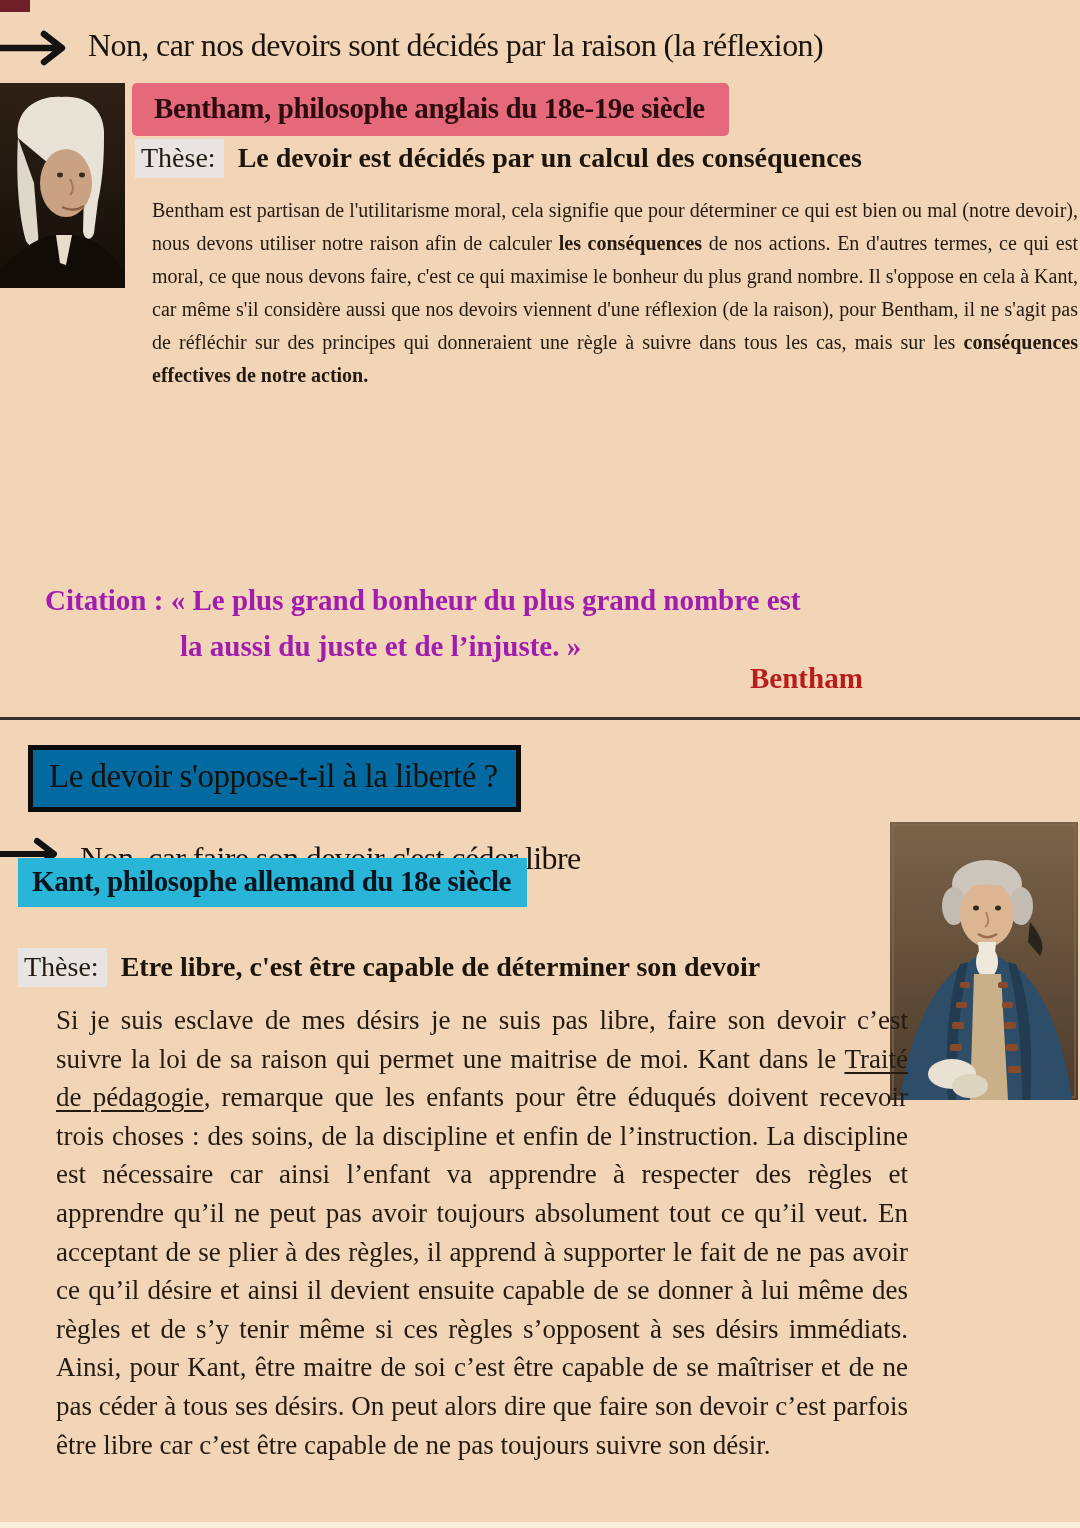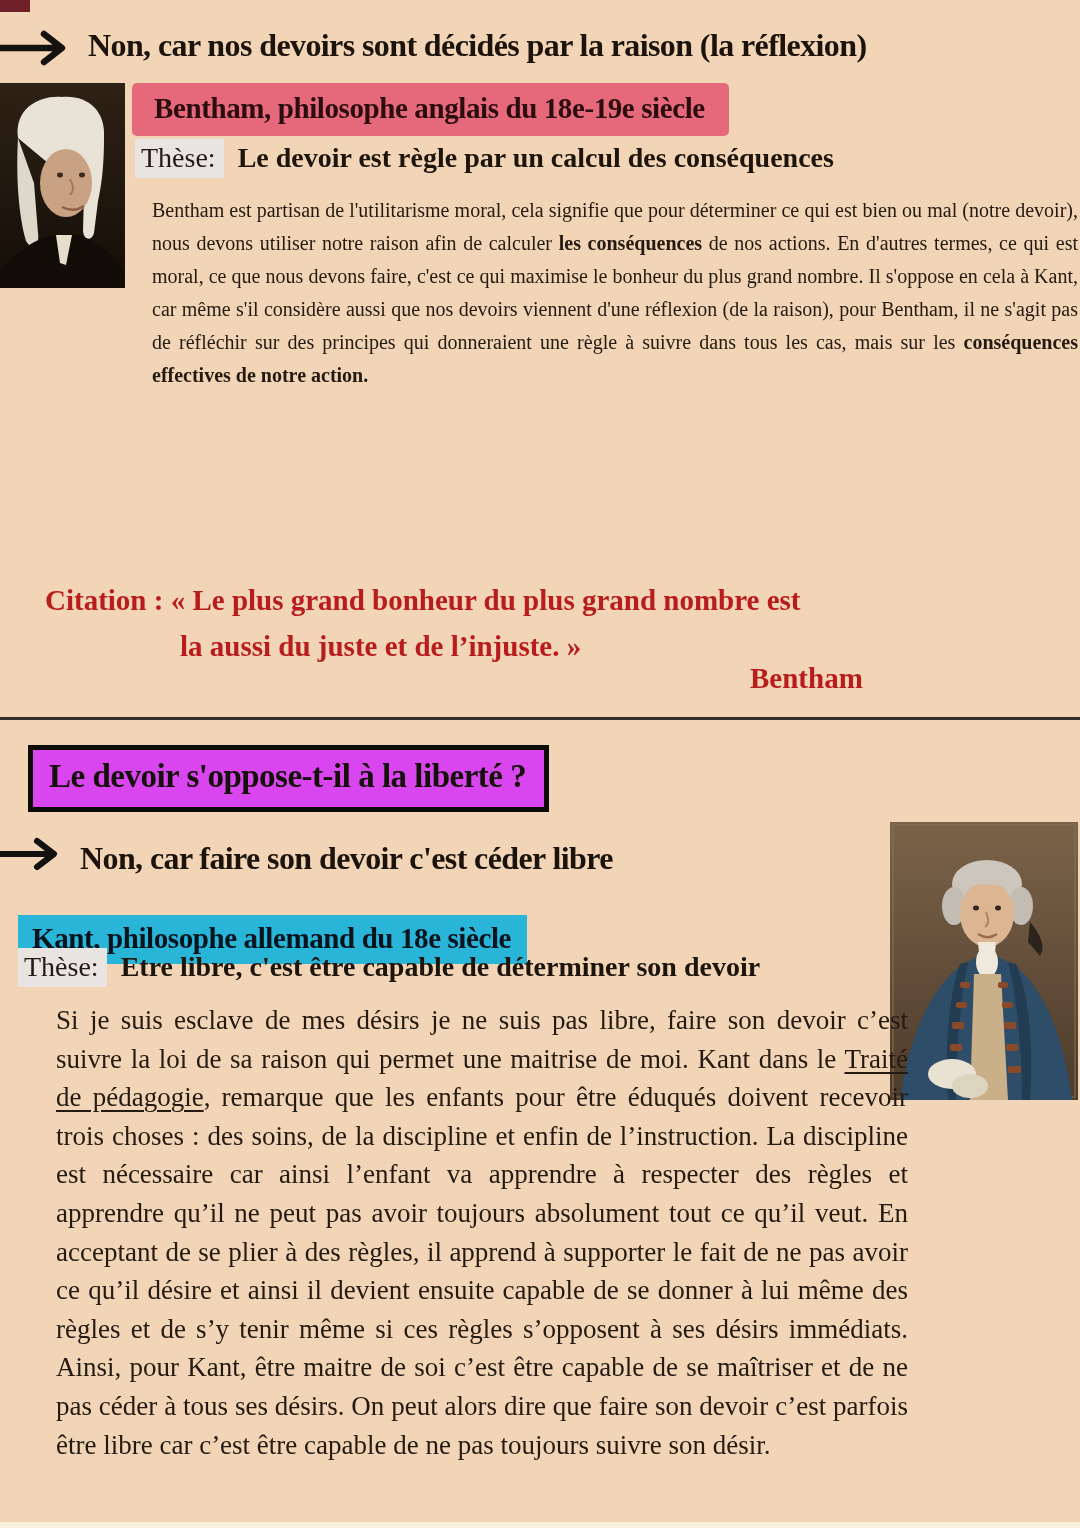--- a/index.html
+++ b/index.html
@@ -10,40 +10,40 @@
     height:1528px;
     background:#f1d5b6;
     overflow:hidden;
     color:#20160e;
   }
   .abs{position:absolute;}
   
   #corner-mark{left:0;top:0;width:30px;height:12px;background:#6e1f28;}
   
   .main-heading{
-    font-size:32px;font-weight:bold;letter-spacing:-0.6px;
+    font-size:32px;font-weight:normal;letter-spacing:-0.6px;
     color:#1c130c;white-space:nowrap;
   }
   #heading1{left:88px;top:27px;}
   #heading2{left:80px;top:840px;}
   .arrow-svg{display:block;}
   
   #bentham-portrait{left:0;top:83px;width:125px;height:205px;}
   
   #kant-portrait{left:890px;top:822px;width:188px;height:278px;}
   
   #bentham-title{
     left:132px;top:83px;
     background:#e5697a;border-radius:5px;
     padding:9px 24px 11px 22px;
     font-size:29px;font-weight:bold;letter-spacing:-0.4px;
     color:#2b0d10;white-space:nowrap;
   }
   #kant-title{
-    left:18px;top:915px;
+    left:18px;top:858px;
     background:#29b5d8;
     padding:7px 16px 9px 14px;
     font-size:29px;font-weight:bold;letter-spacing:-0.4px;
     color:#07131d;white-space:nowrap;
   }
   
   .these-row{font-size:28px;white-space:nowrap;}
   #bentham-these{left:135px;top:142px;}
   #kant-these{left:18px;top:951px;}
   .these-label{
@@ -62,36 +62,36 @@
   #kant-paragraph{
     left:30px;top:1001px;width:852px;
     font-size:27px;line-height:38.6px;margin-left:26px;
   }
   .seg-bold{font-weight:bold;}
   .seg-underline{text-decoration:underline;text-decoration-thickness:2px;text-underline-offset:4px;}
   
   #citation{
     left:45px;top:577px;
     font-size:29px;font-weight:bold;
-    color:#b91c1c;line-height:46px;white-space:nowrap;
+    color:#a21caf;line-height:46px;white-space:nowrap;
   }
   #citation-line2{margin-left:135px;}
   #attribution{
     left:750px;top:662px;
     font-size:29px;font-weight:bold;color:#b91c1c;
   }
   
   #divider{left:0;top:717px;width:1080px;height:3px;background:#35302b;}
   
   #question-box{
     left:28px;top:745px;
-    background:#d946ef;
+    background:#0369a1;
     border:5px solid #0d0b08;
     padding:8px 18px 12px 16px;
-    font-size:33px;font-weight:bold;letter-spacing:-0.5px;
+    font-size:33px;font-weight:normal;letter-spacing:-0.5px;
     color:#15100a;white-space:nowrap;
   }
   
   #bottom-strip{left:0;top:1522px;width:1080px;height:6px;background:#faeedd;}
 </style>
 </head>
 <body>
 
 <div id="page">
 
@@ -118,21 +118,21 @@
     <path d="M70 96 C74 104 74 108 70 112" stroke="#a5785c" stroke-width="2" fill="none"></path>
     <path d="M62 124 C70 128 78 127 84 123" stroke="#8e5f47" stroke-width="2.5" fill="none"></path>
     <path d="M40 50 C46 42 60 38 70 42 C84 38 96 44 100 52 C96 60 84 64 70 62 C56 64 44 58 40 50 Z" fill="#e9e3d7"></path>
     <path d="M0 205 L0 188 C22 162 46 150 64 152 C88 150 112 166 125 192 L125 205 Z" fill="#120c06"></path>
     <path d="M56 152 L72 152 L66 182 L60 180 Z" fill="#e6ddcd"></path>
   </svg>
 
   <div id="bentham-title" class="abs">Bentham, philosophe anglais du 18e-19e siècle</div>
 
   <div id="bentham-these" class="abs these-row">
-    <span class="these-label">Thèse:</span><span class="these-text">Le devoir est règle par un calcul des conséquences</span>
+    <span class="these-label">Thèse:</span><span class="these-text">Le devoir est décidés par un calcul des conséquences</span>
   </div>
 
   <div id="bentham-paragraph" class="abs body-par"><span class="seg-normal">Bentham est partisan de l'utilitarisme moral, cela signifie que pour déterminer ce qui est bien ou mal (notre devoir), nous devons utiliser notre raison afin de calculer </span><span class="seg-bold">les conséquences</span><span class="seg-normal"> de nos actions. En d'autres termes, ce qui est moral, ce que nous devons faire, c'est ce qui maximise le bonheur du plus grand nombre. Il s'oppose en cela à Kant, car même s'il considère aussi que nos devoirs viennent d'une réflexion (de la raison), pour Bentham, il ne s'agit pas de réfléchir sur des principes qui donneraient une règle à suivre dans tous les cas, mais sur les </span><span class="seg-bold">conséquences effectives de notre action.</span></div>
 
   <div id="citation" class="abs">
     <div><span>Citation : </span><span>« Le plus grand bonheur du plus grand nombre est</span></div>
     <div id="citation-line2">la aussi du juste et de l’injuste. »</div>
   </div>
 
   <div id="attribution" class="abs">Bentham</div>

